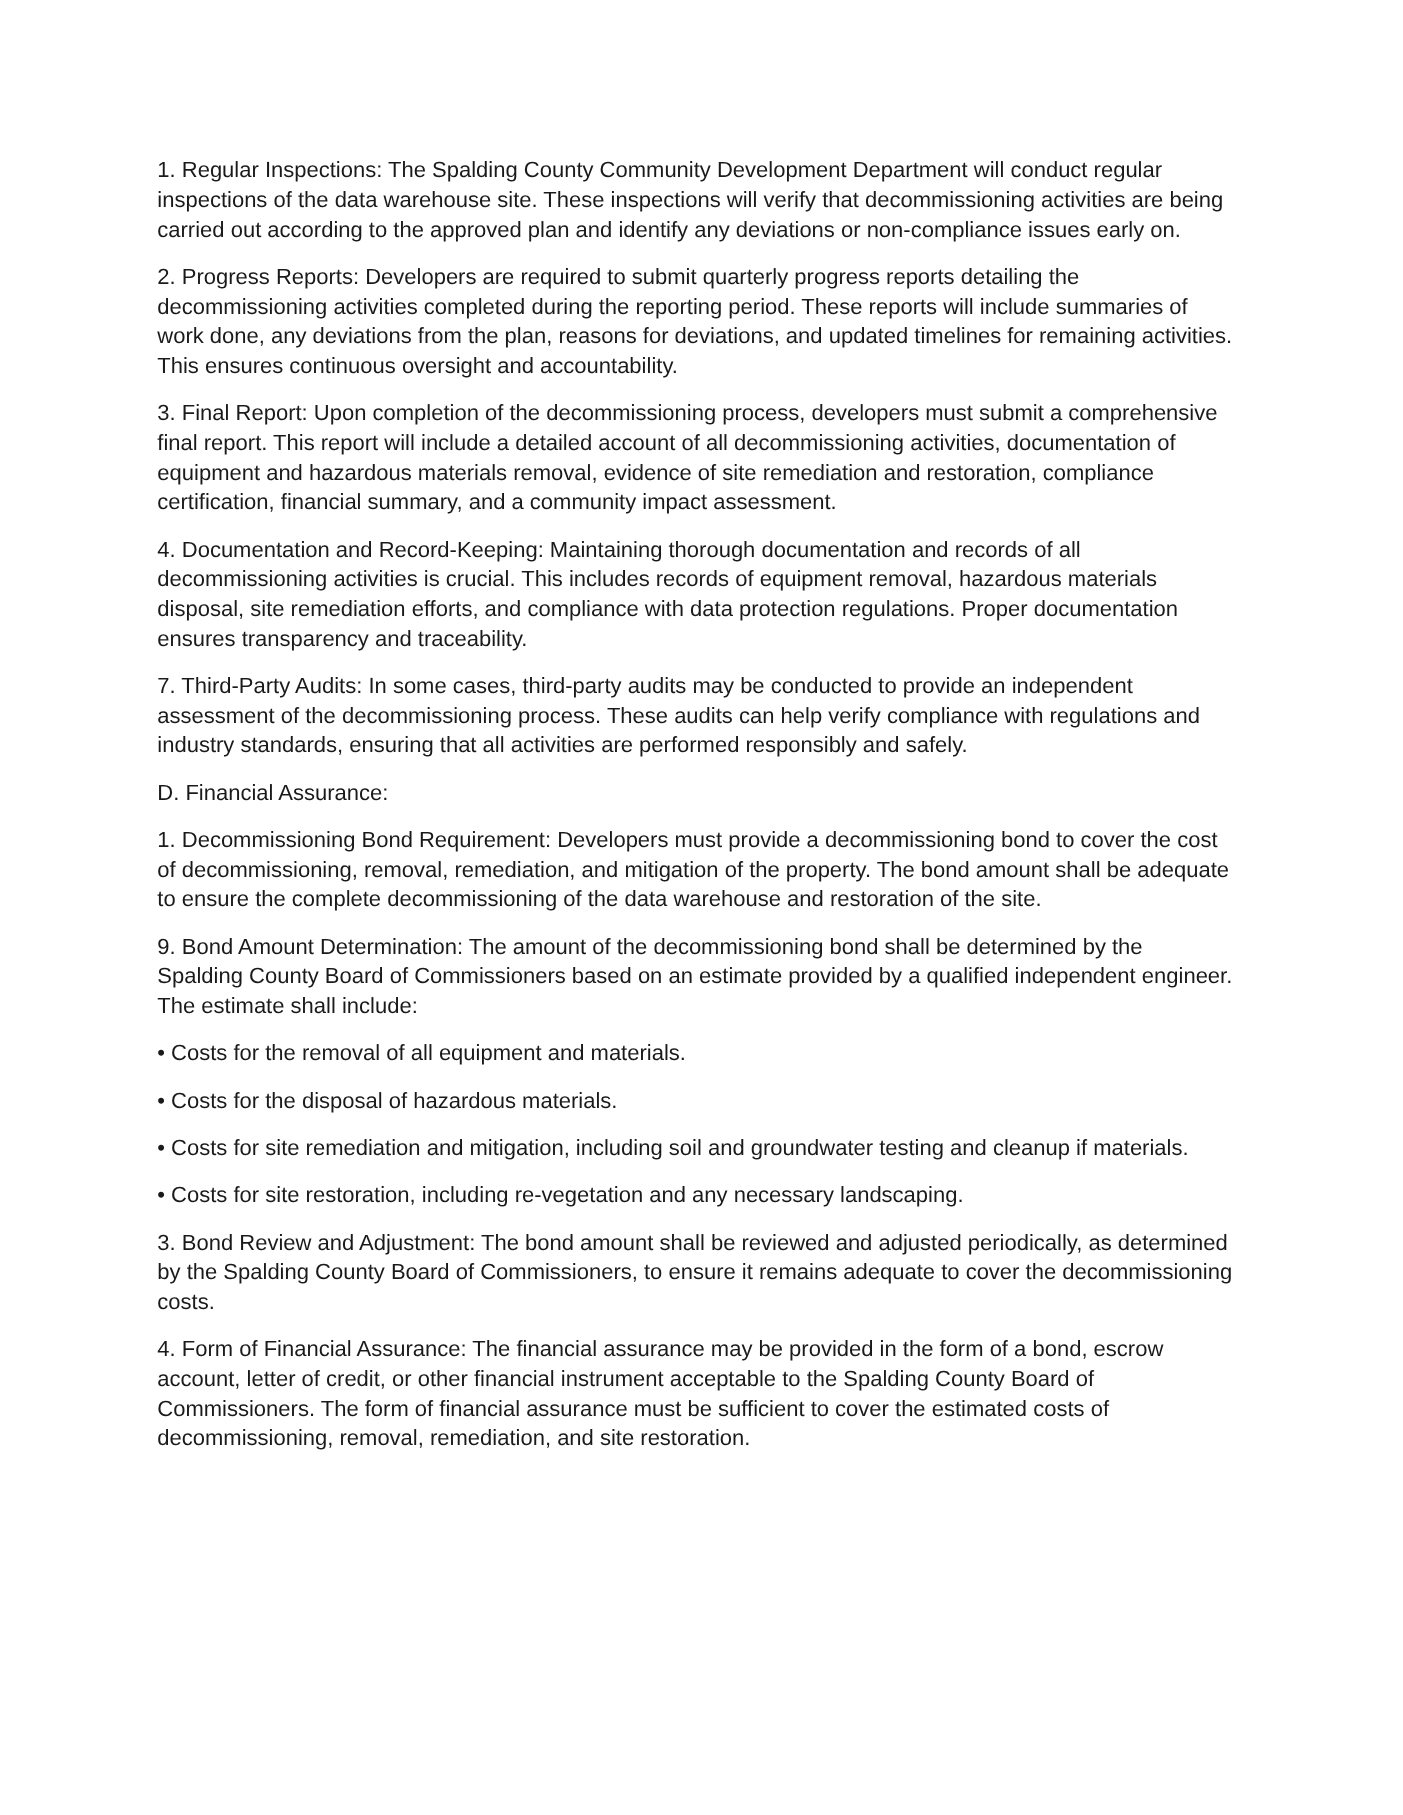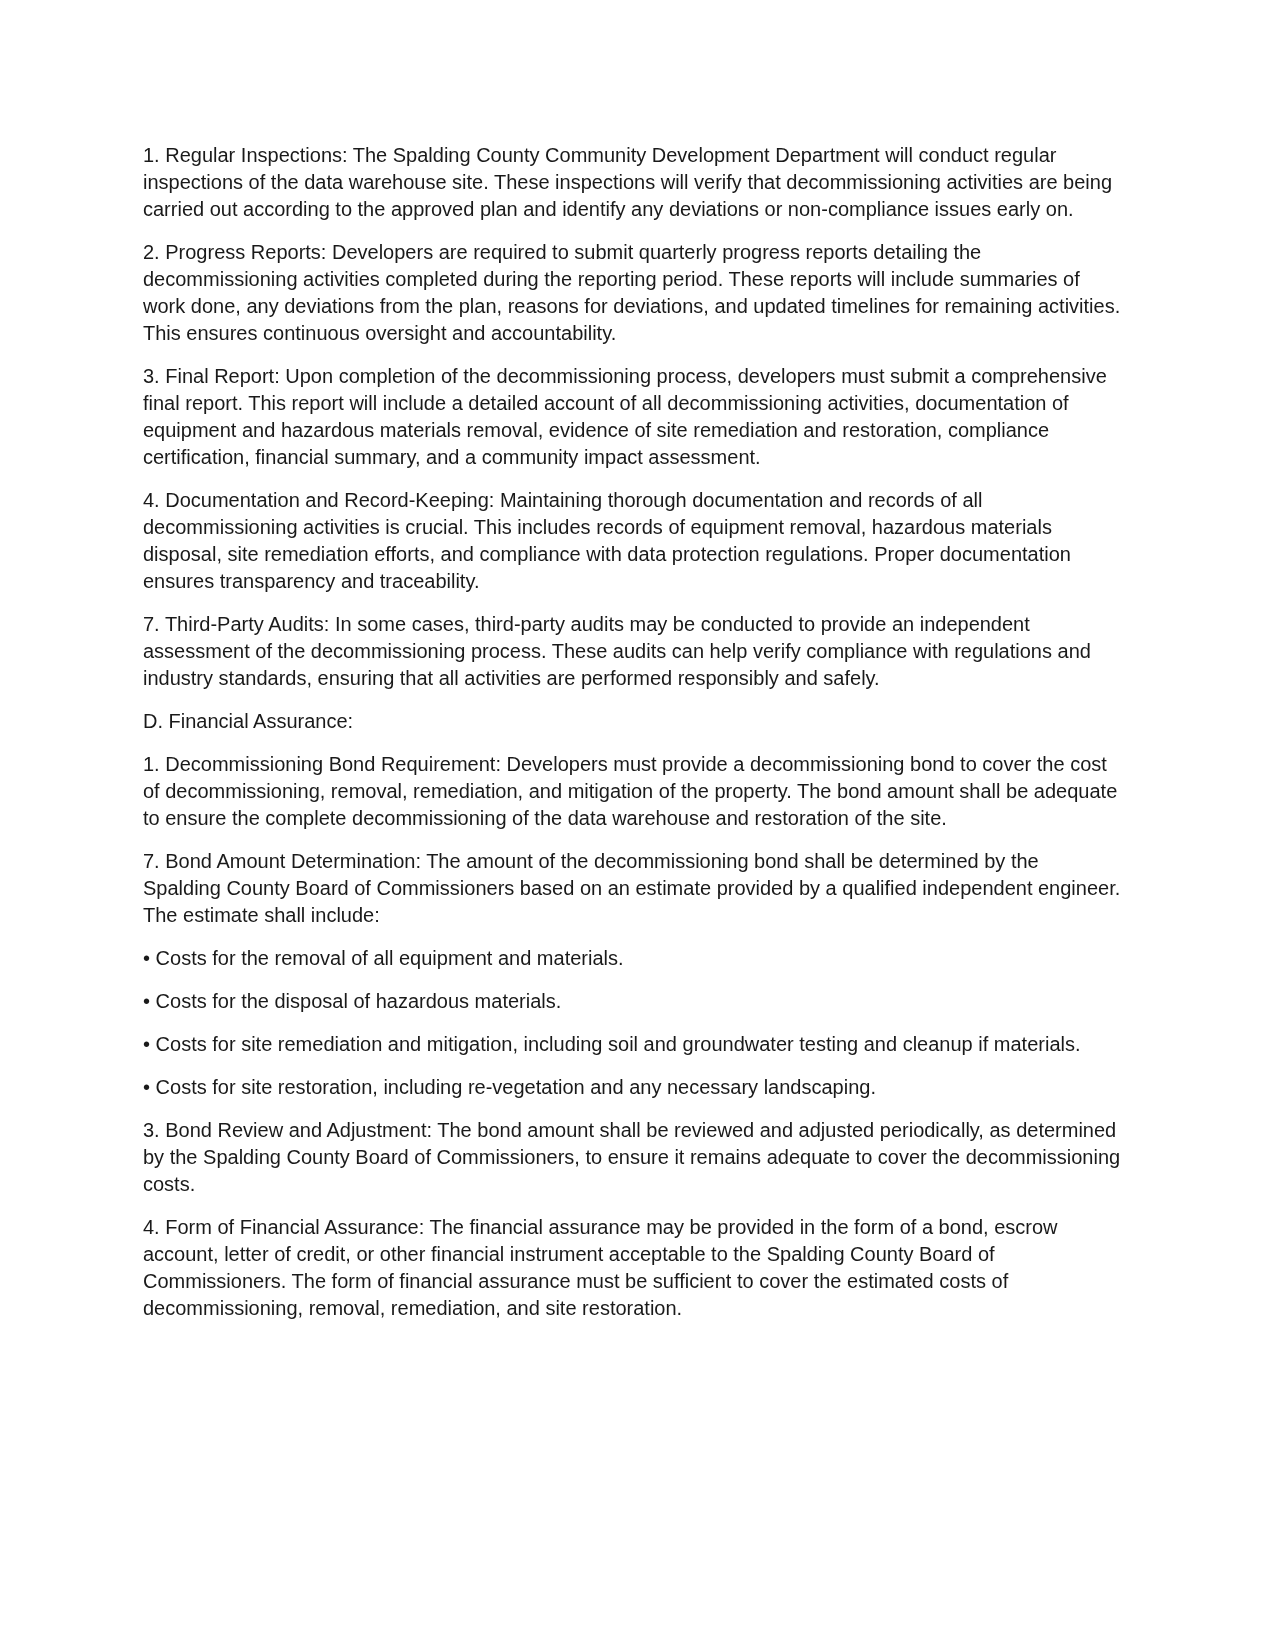--- a/index.html
+++ b/index.html
@@ -73,21 +73,21 @@
 <div class="page">
 
   <div class="content">
     <p>1. Regular Inspections: The Spalding County Community Development Department will conduct regular inspections of the data warehouse site. These inspections will verify that decommissioning activities are being carried out according to the approved plan and identify any deviations or non-compliance issues early on.</p>
     <p>2. Progress Reports: Developers are required to submit quarterly progress reports detailing the decommissioning activities completed during the reporting period. These reports will include summaries of work done, any deviations from the plan, reasons for deviations, and updated timelines for remaining activities. This ensures continuous oversight and accountability.</p>
     <p>3. Final Report: Upon completion of the decommissioning process, developers must submit a comprehensive final report. This report will include a detailed account of all decommissioning activities, documentation of equipment and hazardous materials removal, evidence of site remediation and restoration, compliance certification, financial summary, and a community impact assessment.</p>
     <p>4. Documentation and Record-Keeping: Maintaining thorough documentation and records of all decommissioning activities is crucial. This includes records of equipment removal, hazardous materials disposal, site remediation efforts, and compliance with data protection regulations. Proper documentation ensures transparency and traceability.</p>
     <p>7. Third-Party Audits: In some cases, third-party audits may be conducted to provide an independent assessment of the decommissioning process. These audits can help verify compliance with regulations and industry standards, ensuring that all activities are performed responsibly and safely.</p>
     <p>D. Financial Assurance:</p>
     <p>1. Decommissioning Bond Requirement: Developers must provide a decommissioning bond to cover the cost of decommissioning, removal, remediation, and mitigation of the property. The bond amount shall be adequate to ensure the complete decommissioning of the data warehouse and restoration of the site.</p>
-    <p>7. Bond Amount Determination: The amount of the decommissioning bond shall be determined by the Spalding County Board of Commissioners based on an estimate provided by a qualified independent engineer. The estimate shall include:</p>
+    <p>9. Bond Amount Determination: The amount of the decommissioning bond shall be determined by the Spalding County Board of Commissioners based on an estimate provided by a qualified independent engineer. The estimate shall include:</p>
     <p>• Costs for the removal of all equipment and materials.</p>
     <p>• Costs for the disposal of hazardous materials.</p>
     <p>• Costs for site remediation and mitigation, including soil and groundwater testing and cleanup if materials.</p>
     <p>• Costs for site restoration, including re-vegetation and any necessary landscaping.</p>
     <p>3. Bond Review and Adjustment: The bond amount shall be reviewed and adjusted periodically, as determined by the Spalding County Board of Commissioners, to ensure it remains adequate to cover the decommissioning costs.</p>
     <p>4. Form of Financial Assurance: The financial assurance may be provided in the form of a bond, escrow account, letter of credit, or other financial instrument acceptable to the Spalding County Board of Commissioners. The form of financial assurance must be sufficient to cover the estimated costs of decommissioning, removal, remediation, and site restoration.</p>
   </div>
 
   <div class="footer-rule"></div>
 

